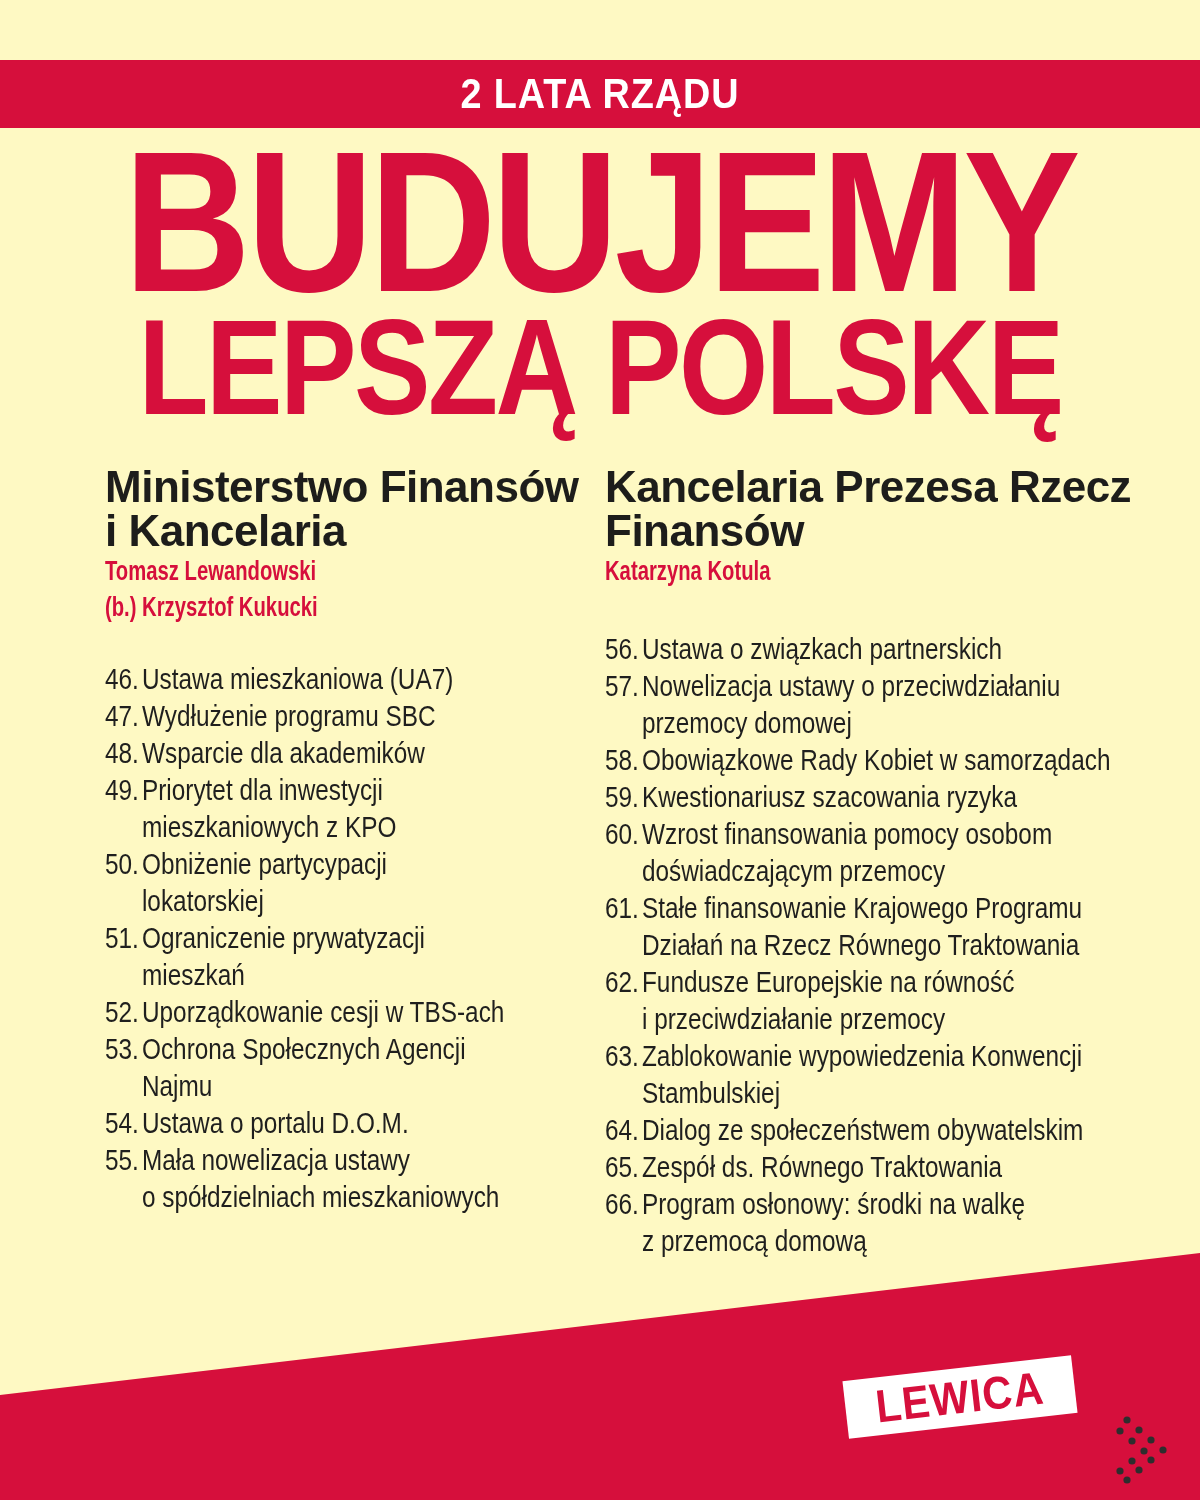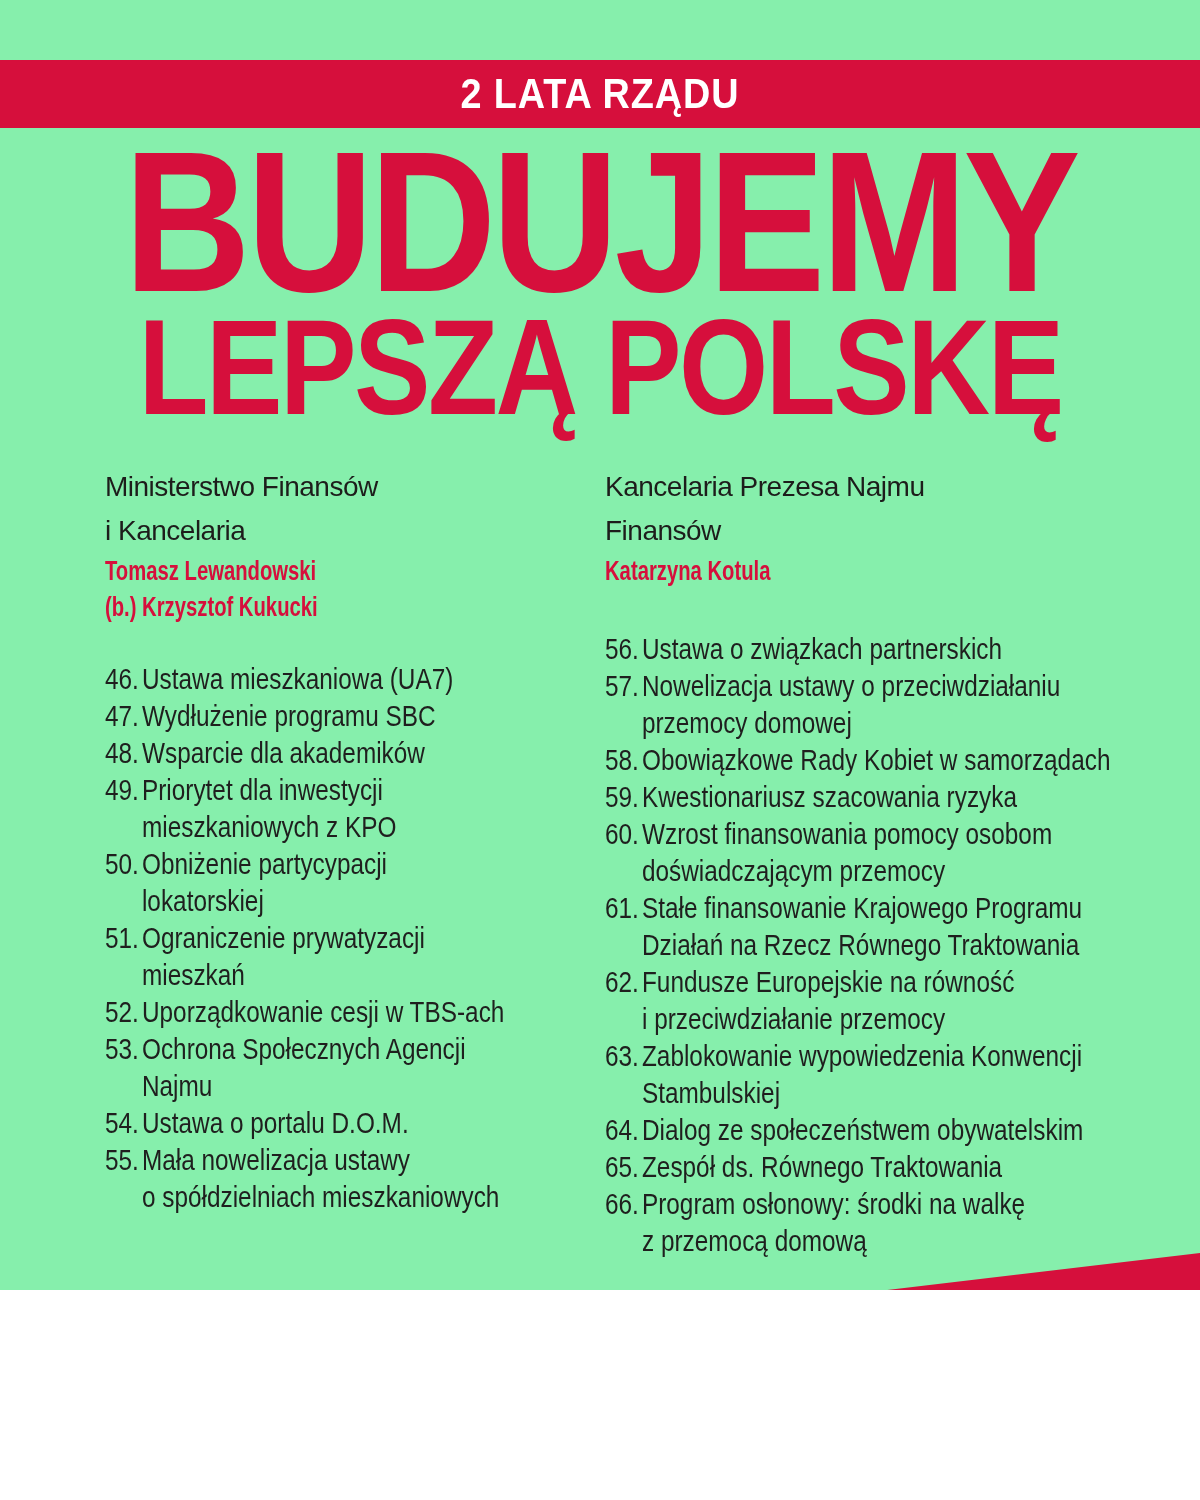--- a/index.html
+++ b/index.html
@@ -7,21 +7,21 @@
     --black:#1d1d1b;
     --dot:#2e2e2e;
   }
   *{margin:0;padding:0;box-sizing:border-box;}
   body{
     width:1200px;height:1500px;
     background:#ffffff;
     font-family:"Liberation Sans", sans-serif;
     overflow:hidden;
   }
-  .page{position:relative;width:1200px;height:1290px;background:#86efac;overflow:hidden;padding-left:36px;}
+  .page{position:relative;width:1200px;height:1500px;background:#fef9c3;overflow:hidden;padding-left:36px;}
 
   
   .topbar{
     position:absolute;top:60px;left:0;width:1200px;height:68px;
     background:var(--red);
     display:flex;align-items:center;justify-content:center;
   }
   .topbar .label{
     color:#fff;font-weight:bold;font-size:42px;letter-spacing:1px;
     transform:scaleX(0.9);white-space:nowrap;
@@ -39,21 +39,21 @@
     position:absolute;top:316px;left:0;width:1200px;
     text-align:center;color:var(--red);
     font-weight:bold;font-size:135px;line-height:104px;
     letter-spacing:-3px;white-space:nowrap;
     transform:scaleX(0.85);transform-origin:center top;
   }
 
   
   .col-heading{
     position:absolute;top:465px;
-    font-size:28px;line-height:44px;font-weight:normal;
+    font-size:44px;line-height:44px;font-weight:bold;
     color:var(--black);letter-spacing:-0.5px;white-space:nowrap;
   }
   .col-heading.left{left:105px;}
   .col-heading.right{left:605px;}
 
   .col-names{
     position:absolute;top:553px;
     color:var(--red);font-weight:bold;
     font-size:27px;line-height:36px;white-space:nowrap;
     transform:scaleX(0.75);transform-origin:left top;
@@ -148,21 +148,21 @@
         <span class="num">54.</span>
         <span class="txt">Ustawa o portalu D.O.M.</span>
       </li>
       <li>
         <span class="num">55.</span>
         <span class="txt">Mała nowelizacja ustawy<br>o spółdzielniach mieszkaniowych</span>
       </li>
     </ol>
 
   <h2 class="col-heading right">
-    <span>Kancelaria Prezesa Najmu</span><br>
+    <span>Kancelaria Prezesa Rzecz</span><br>
     <span>Finansów</span>
   </h2>
   <div class="col-names right">
     <div>Katarzyna Kotula</div>
   </div>
   <ol class="list right">
       <li>
         <span class="num">56.</span>
         <span class="txt">Ustawa o związkach partnerskich</span>
       </li>

